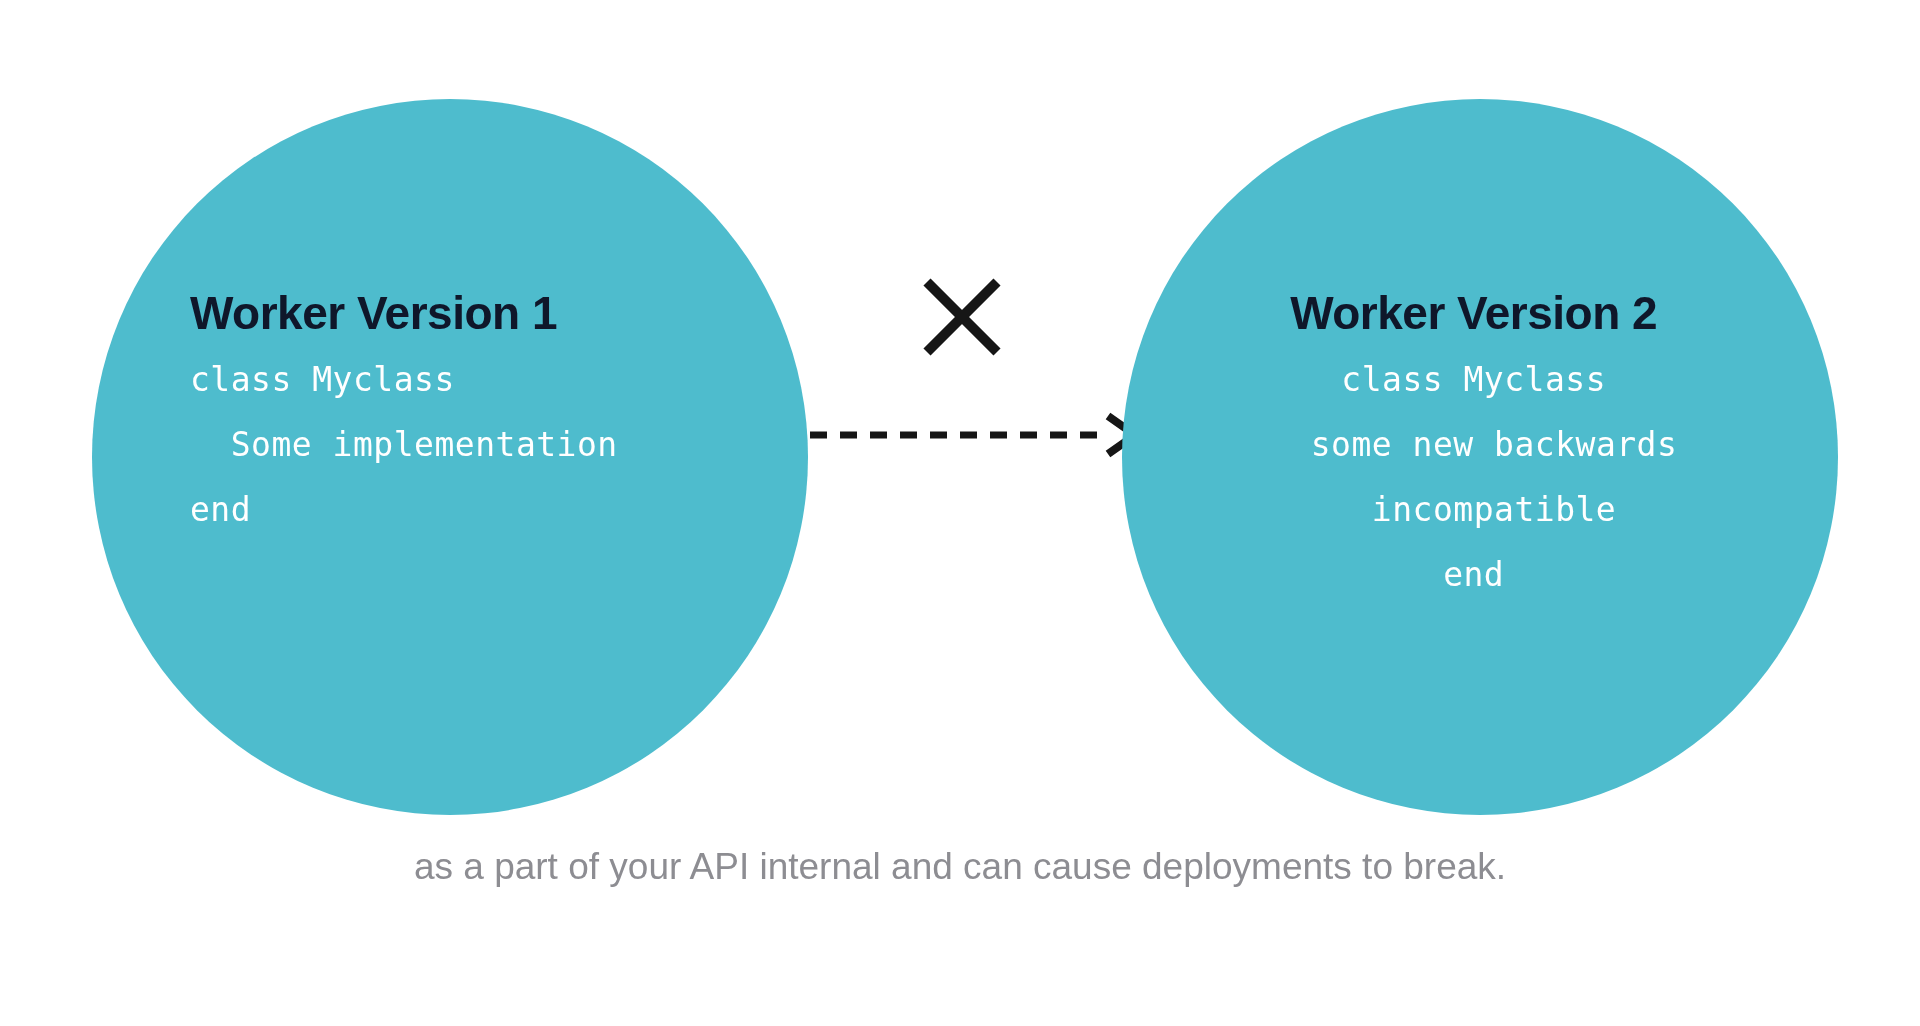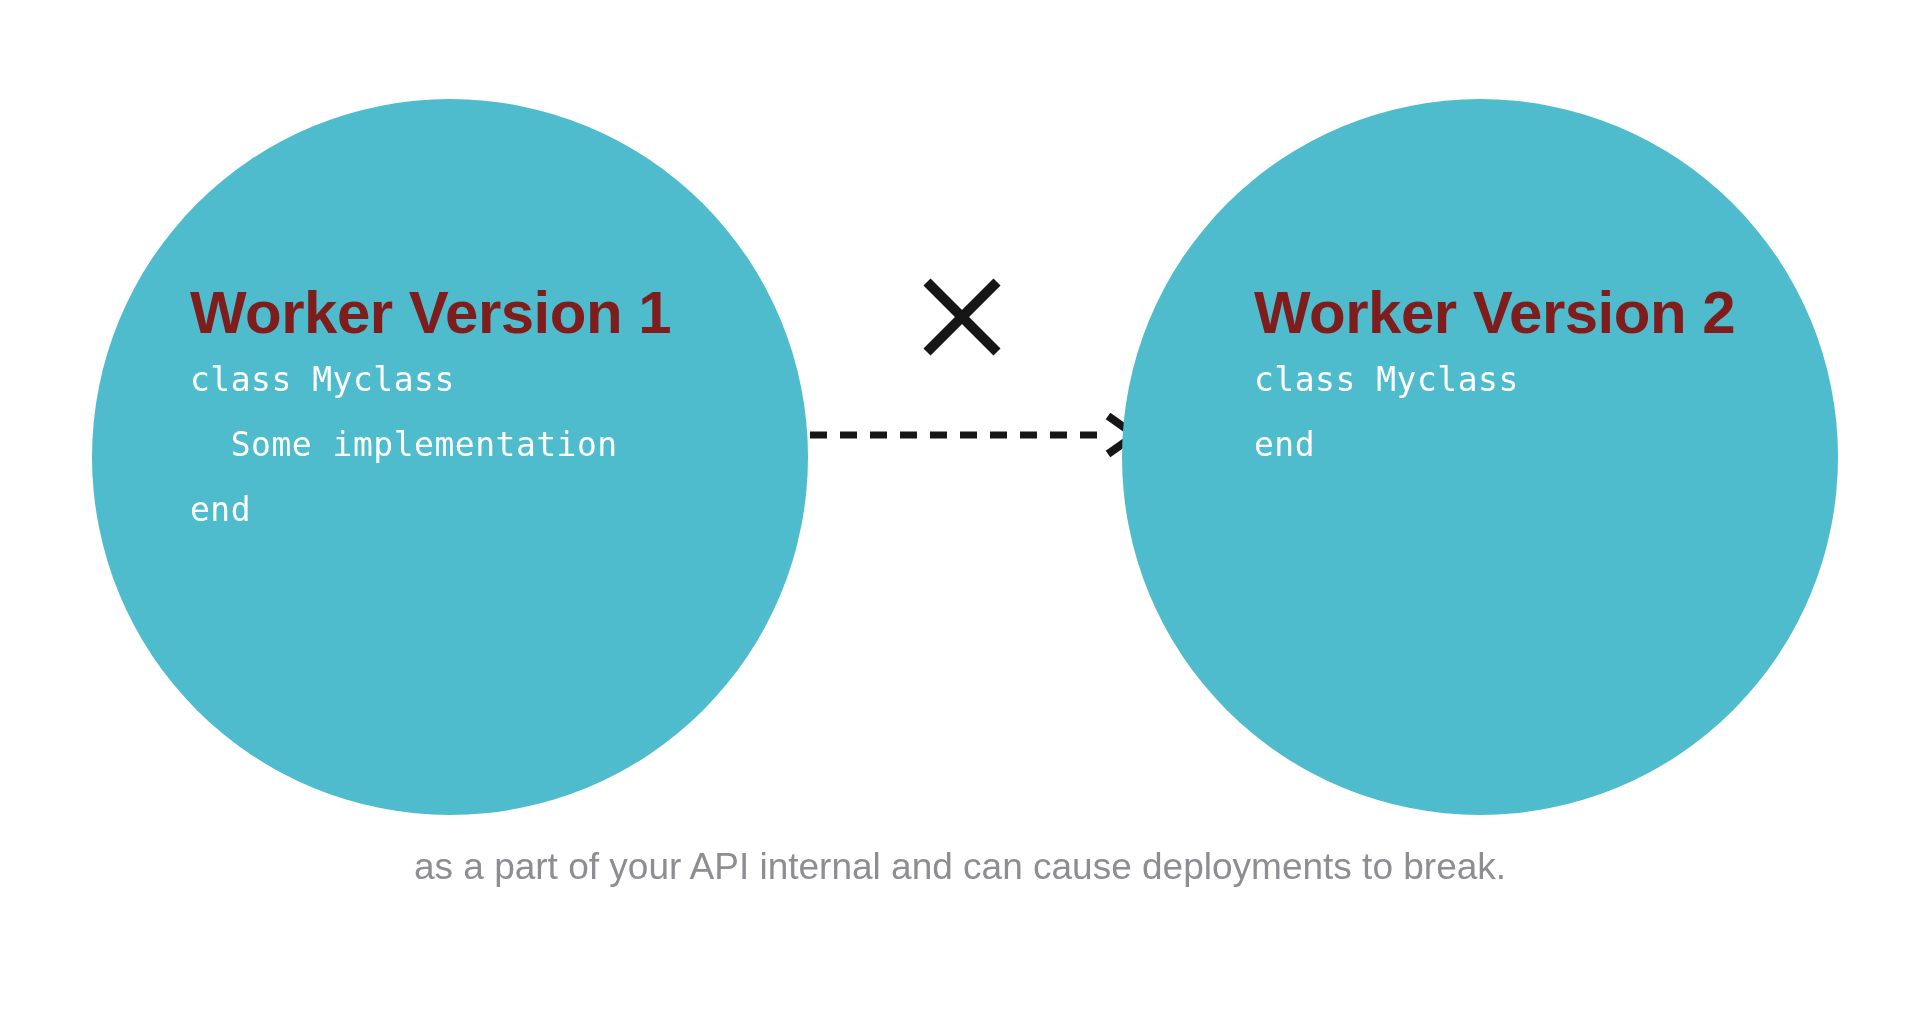--- a/index.html
+++ b/index.html
@@ -24,28 +24,28 @@
     background: var(--teal, #4EBCCD);
   }
   .circle.left  { left: 92px; }
   .circle.right { left: 1122px; }
   .circle-text {
     position: absolute;
     top: 180px;
     color: #ffffff;
   }
   .circle.left  .circle-text { left: 98px; }
-  .circle.right .circle-text { left: 132px; }
+  .circle.right .circle-text { left: 148px; text-align: center; }
   .circle-title {
     margin: 0;
-    font-size: 60px;
+    font-size: 46px;
     font-weight: bold;
     letter-spacing: -0.5px;
     line-height: 68px;
-    color: #7f1d1d;
+    color: #0f172a;
     white-space: pre;
   }
   .code-line {
     font-family: "DejaVu Sans Mono", monospace;
     font-size: 33px;
     line-height: 65px;
     letter-spacing: 0.5px;
     white-space: pre;
     color: #ffffff;
   }
@@ -96,20 +96,22 @@
   <svg class="arrow" width="350" height="50" viewBox="0 0 350 50">
     <line x1="12" y1="25" x2="312" y2="25" stroke="#161616" stroke-width="7" stroke-dasharray="17 13"></line>
     <polyline points="310,6 337,25 310,44" fill="none" stroke="#161616" stroke-width="8" stroke-linejoin="miter"></polyline>
   </svg>
 
   <div class="circle right">
     <div class="circle-text">
       <h2 class="circle-title">Worker Version 2</h2>
       <div>
         <div class="code-line">class Myclass</div>
+        <div class="code-line">  some new backwards</div>
+        <div class="code-line">  incompatible</div>
         <div class="code-line">end</div>
       </div>
     </div>
   </div>
 
   <div class="caption">
     <div class="caption-line">as a part of your API internal and can cause deployments to break.</div>
   </div>
 
 </div>

